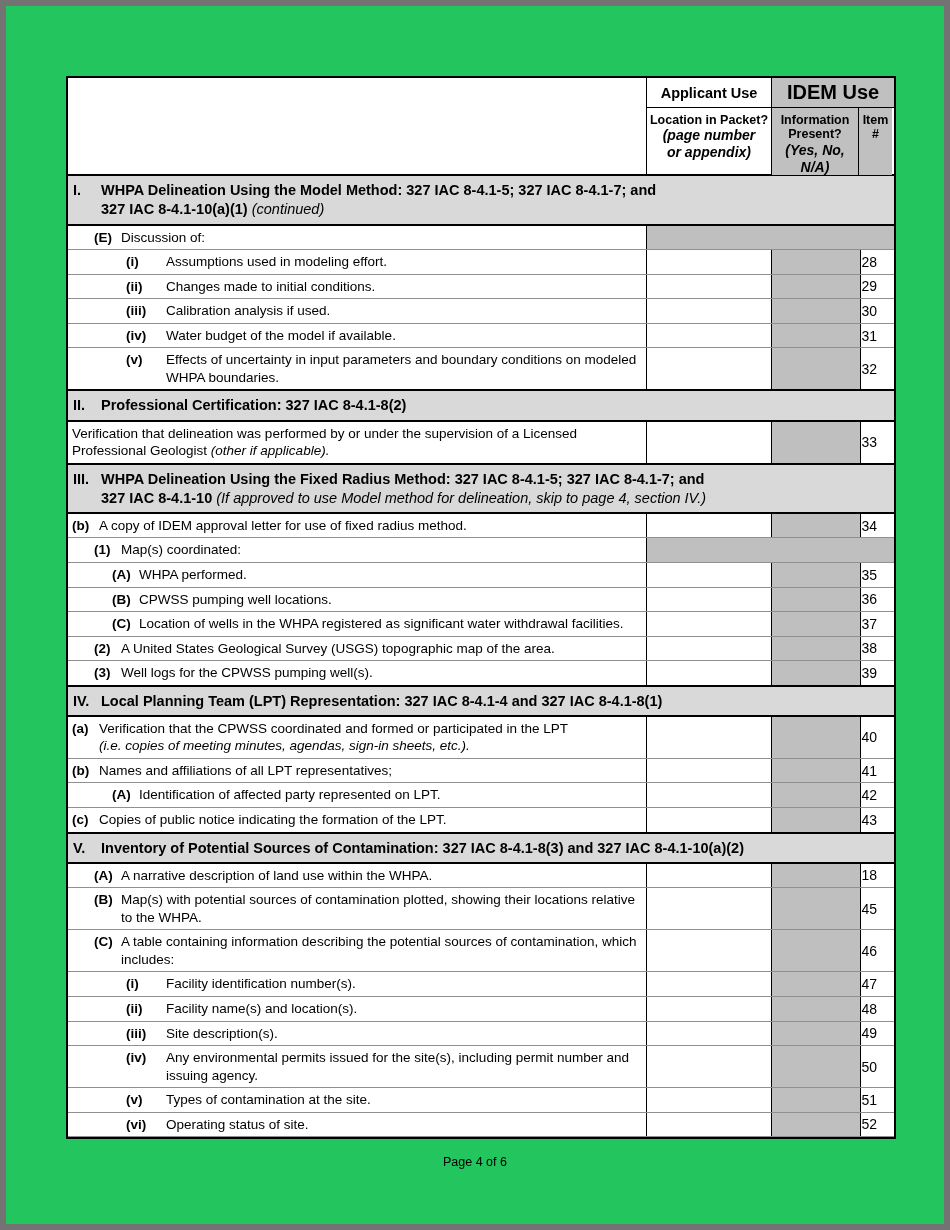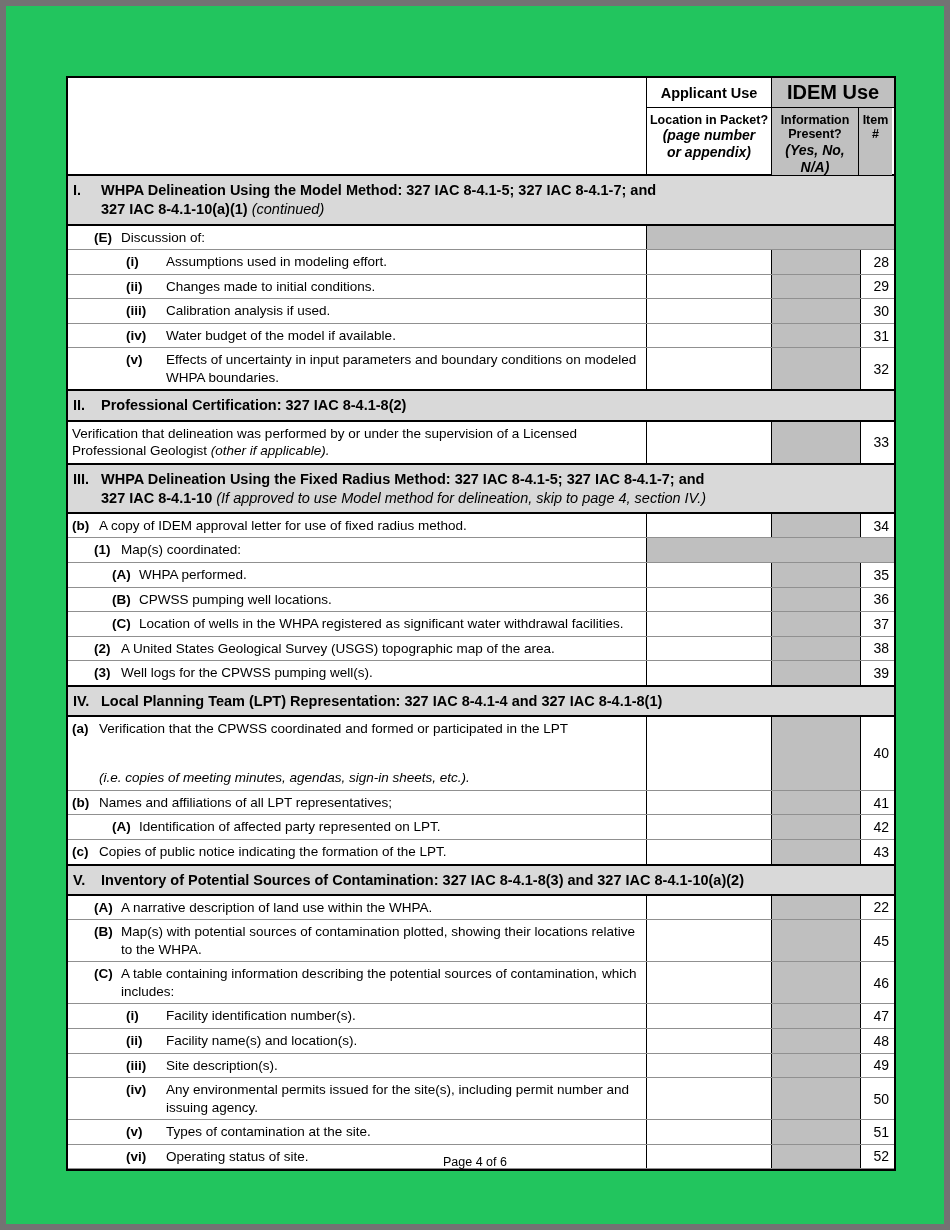--- a/index.html
+++ b/index.html
@@ -57,32 +57,32 @@
   .row.section .sbody { flex: 1; }
   .row.section i { font-style: italic; font-weight: normal; }
 
   .desc {
     width: 579px; border-right: 1px solid #000;
     display: flex; padding: 3px 6px 3px 4px;
     font-size: 13.5px; line-height: 1.3;
   }
   .desc .lbl { font-weight: bold; flex: 0 0 27px; }
   .desc .txt { flex: 1; }
-  .desc i { font-style: italic; font-weight: normal; margin-top: 32px; }
+  .desc i { font-style: italic; font-weight: normal; }
   .desc i.blk { display: block; }
   .desc.lv1 { padding-left: 26px; }
   .desc.lv2 { padding-left: 44px; }
   .desc.lv3 { padding-left: 58px; }
   .desc.lv3 .lbl { flex: 0 0 40px; }
 
   .loc  { width: 125px; border-right: 1px solid #000; background: #fff; }
   .info { width: 89px;  border-right: 1px solid #000; background: #bfbfbf; }
   .ino  {
     width: 33px; display: flex; align-items: center; justify-content: flex-end;
-    padding-right: 5px; font-size: 14px;
+    padding-right: 17px; font-size: 14px;
   }
   .grayspan { flex: 1; background: #bfbfbf; }
 
   .footer {
     position: absolute; left: 0; right: 0; bottom: 55px;
     text-align: center; font-size: 12.5px;
   }
 </style>
 </head>
 <body>
@@ -306,21 +306,21 @@
             <div>Inventory of Potential Sources of Contamination: 327 IAC 8-4.1-8(3) and 327 IAC 8-4.1-10(a)(2)</div>
           </div>
         </div>
         <div class="row item">
           <div class="desc lv1">
             <span class="lbl">(A)</span>
             <span class="txt">A narrative description of land use within the WHPA.</span>
           </div>
           <div class="loc"></div>
           <div class="info"></div>
-          <div class="ino">22</div>
+          <div class="ino">18</div>
         </div>
         <div class="row item">
           <div class="desc lv1">
             <span class="lbl">(B)</span>
             <span class="txt">Map(s) with potential sources of contamination plotted, showing their locations relative to the WHPA.</span>
           </div>
           <div class="loc"></div>
           <div class="info"></div>
           <div class="ino">45</div>
         </div>

